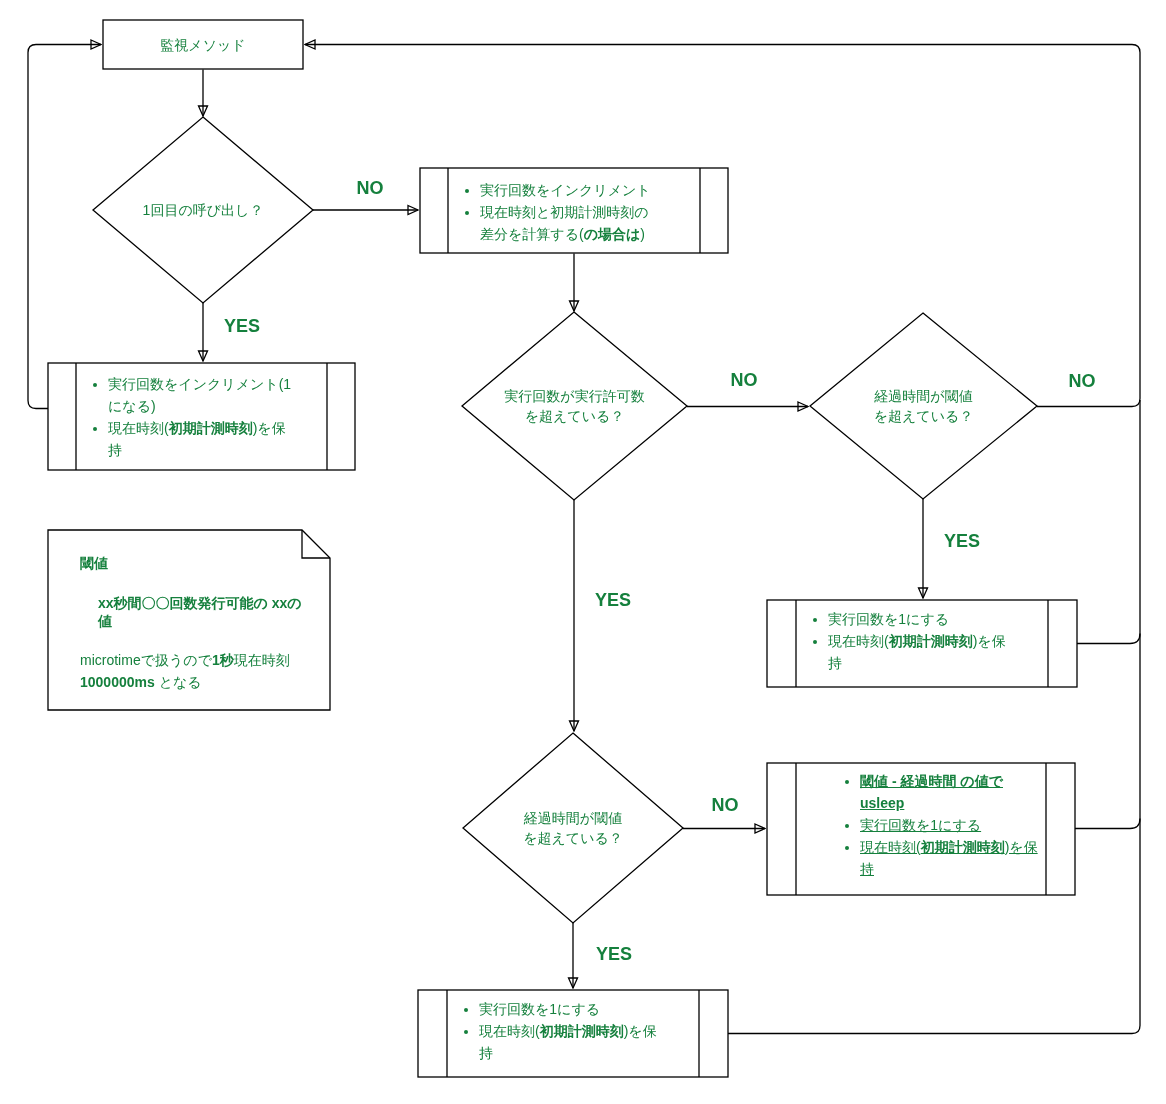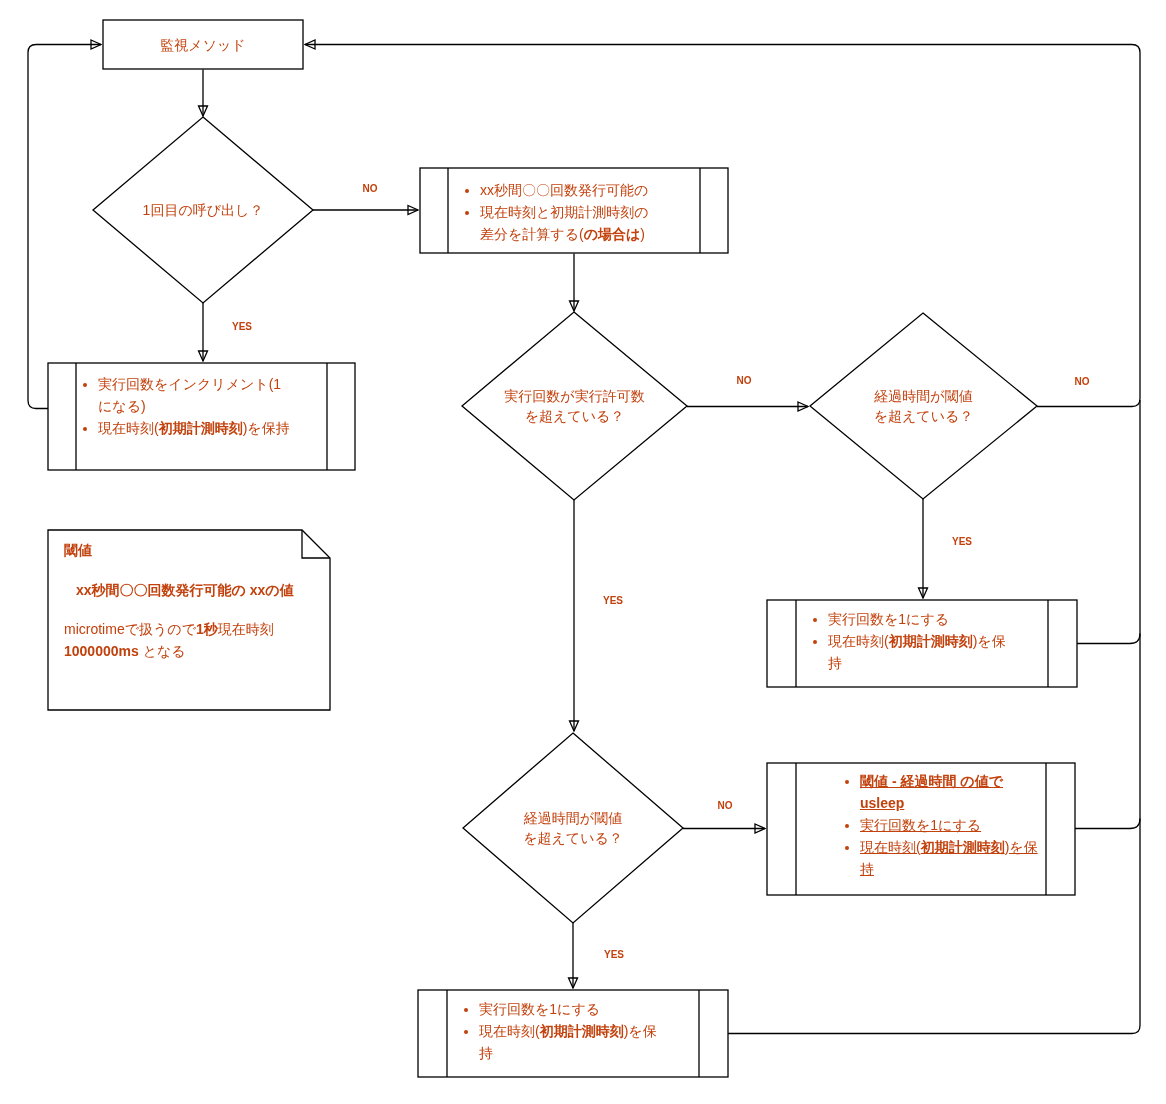--- a/index.html
+++ b/index.html
@@ -2,46 +2,46 @@
 <html><head>
 <meta charset="utf-8">
 <style>
   html, body { margin: 0; padding: 0; background: #ffffff; }
   .canvas {
     position: relative;
     width: 1166px;
     height: 1104px;
     background: #ffffff;
     font-family: "Liberation Sans", "DejaVu Sans", sans-serif;
-    color: #c2410c;
+    color: #15803d;
     overflow: hidden;
   }
   svg.layer { position: absolute; left: 0; top: 0; }
   svg.layer path, svg.layer line { stroke: #000; stroke-width: 1.3; fill: none; }
   svg.layer rect, svg.layer polygon { stroke: #000; stroke-width: 1.3; fill: #ffffff; }
   svg.layer path.shape { fill: #ffffff; }
 
   .txt { position: absolute; font-size: 14px; line-height: 20px; }
   .center-label { display: flex; align-items: center; justify-content: center; text-align: center; }
   .center-label .inner { display: block; }
 
   ul.blist { position: absolute; margin: 0; list-style: disc outside; font-size: 14px; line-height: 22px; box-sizing: border-box; }
   ul.blist li { margin: 0; padding: 0; text-align: left; }
   b { font-weight: 700; }
 
   .elabel {
     position: absolute; transform: translate(-50%, -50%);
-    font-size: 10px; font-weight: 700; background: #ffffff; padding: 0 3px;
+    font-size: 18px; font-weight: 700; background: #ffffff; padding: 0 3px;
     white-space: nowrap;
     text-align: center;
   }
 
-  .note-content { position: absolute; left: 36px; top: 530px; width: 282px; height: 180px; box-sizing: border-box; padding: 12px 22px 0 28px; font-size: 14px; }
+  .note-content { position: absolute; left: 52px; top: 530px; width: 282px; height: 180px; box-sizing: border-box; padding: 25px 22px 0 28px; font-size: 14px; }
   .note-content .note-title { font-weight: 700; margin: 0 0 22px 0; }
-  .note-content .note-line2 { font-weight: 700; margin: 0 0 18px 12px; }
+  .note-content .note-line2 { font-weight: 700; margin: 0 0 18px 18px; }
   .note-content .note-body { margin: 0; line-height: 22px; }
 </style>
 </head>
 <body>
 
 <div class="canvas">
 
   <svg class="layer" width="1166" height="1104">
     <defs>
       <marker id="arr" viewBox="0 0 12 12" refX="11" refY="6" markerWidth="12" markerHeight="12" orient="auto" markerUnits="userSpaceOnUse">
@@ -122,25 +122,25 @@
 
   <div class="txt center-label" style="left:103px; top:20px; width:200px; height:49px;">
     <span class="inner">監視メソッド</span>
   </div>
 
   <div class="txt center-label" style="left:93px; top:117px; width:220px; height:186px;">
     <span class="inner" style="max-width:170px;">1回目の呼び出し？</span>
   </div>
 
   <ul class="blist" style="left:448px; top:179px; width:252px; padding:0 42px 0 32px;">
-    <li><span>xx秒間〇〇回数発行可能の</span><b></b><span></span></li>
+    <li><span>実行回数をインクリメント</span><b></b><span></span></li>
     <li><span>現在時刻と初期計測時刻の差分を計算する(</span><b>の場合は</b><span>)</span></li>
   </ul>
 
-  <ul class="blist" style="left:76px; top:373px; width:251px; padding:0 34px 0 22px;">
+  <ul class="blist" style="left:76px; top:373px; width:251px; padding:0 34px 0 32px;">
     <li><span>実行回数をインクリメント(1になる)</span><b></b><span></span></li>
     <li><span>現在時刻(</span><b>初期計測時刻</b><span>)を保持</span></li>
   </ul>
 
   <div class="txt center-label" style="left:462px; top:312px; width:225px; height:188px;">
     <span class="inner" style="max-width:150px;">実行回数が実行許可数を超えている？</span>
   </div>
 
   <div class="txt center-label" style="left:810px; top:313px; width:227px; height:186px;">
     <span class="inner" style="max-width:112px;">経過時間が閾値を超えている？</span>

